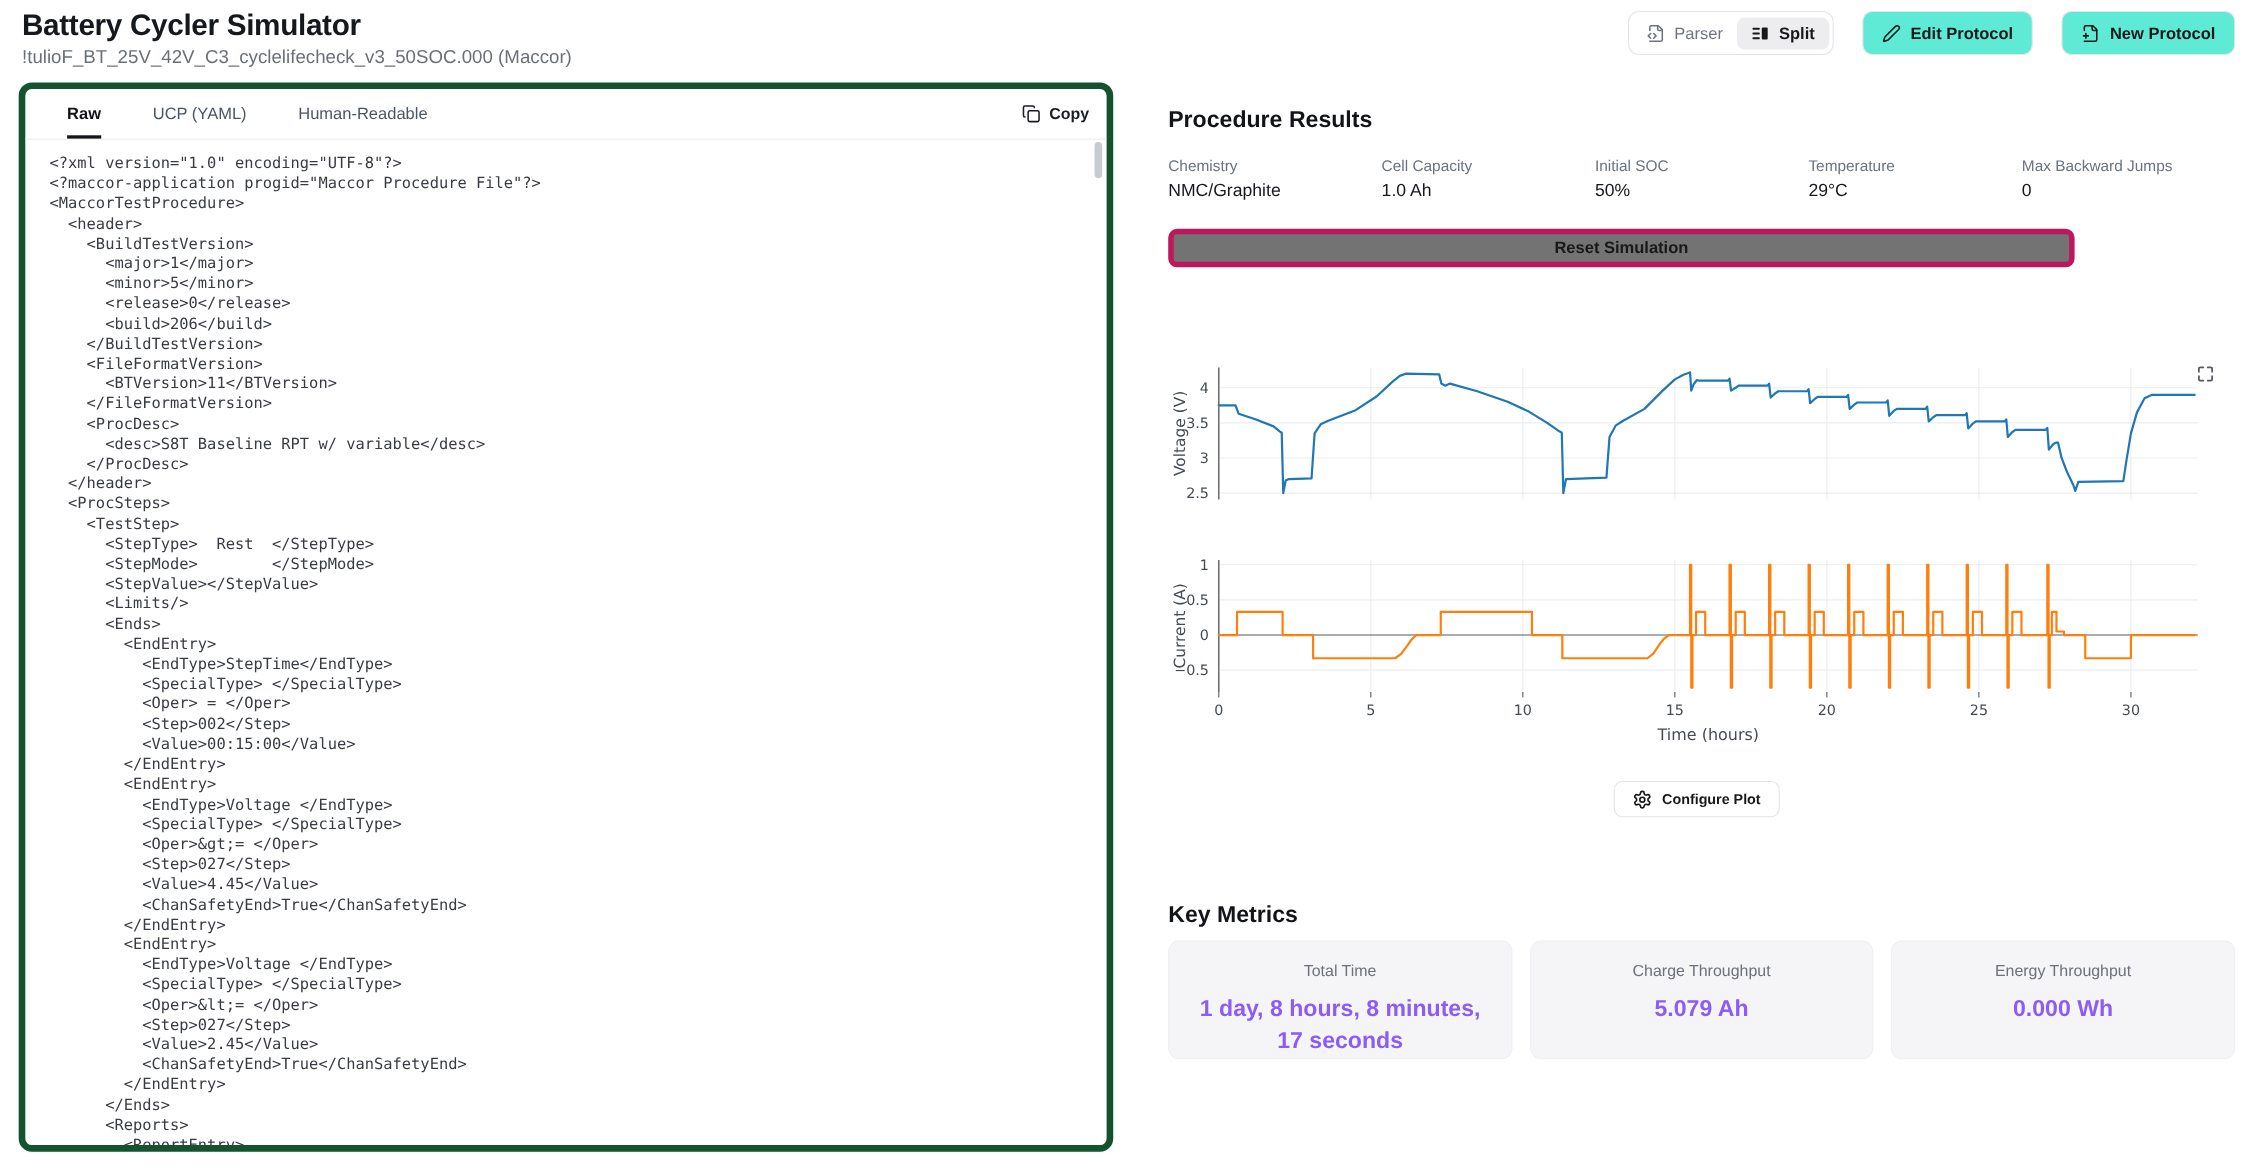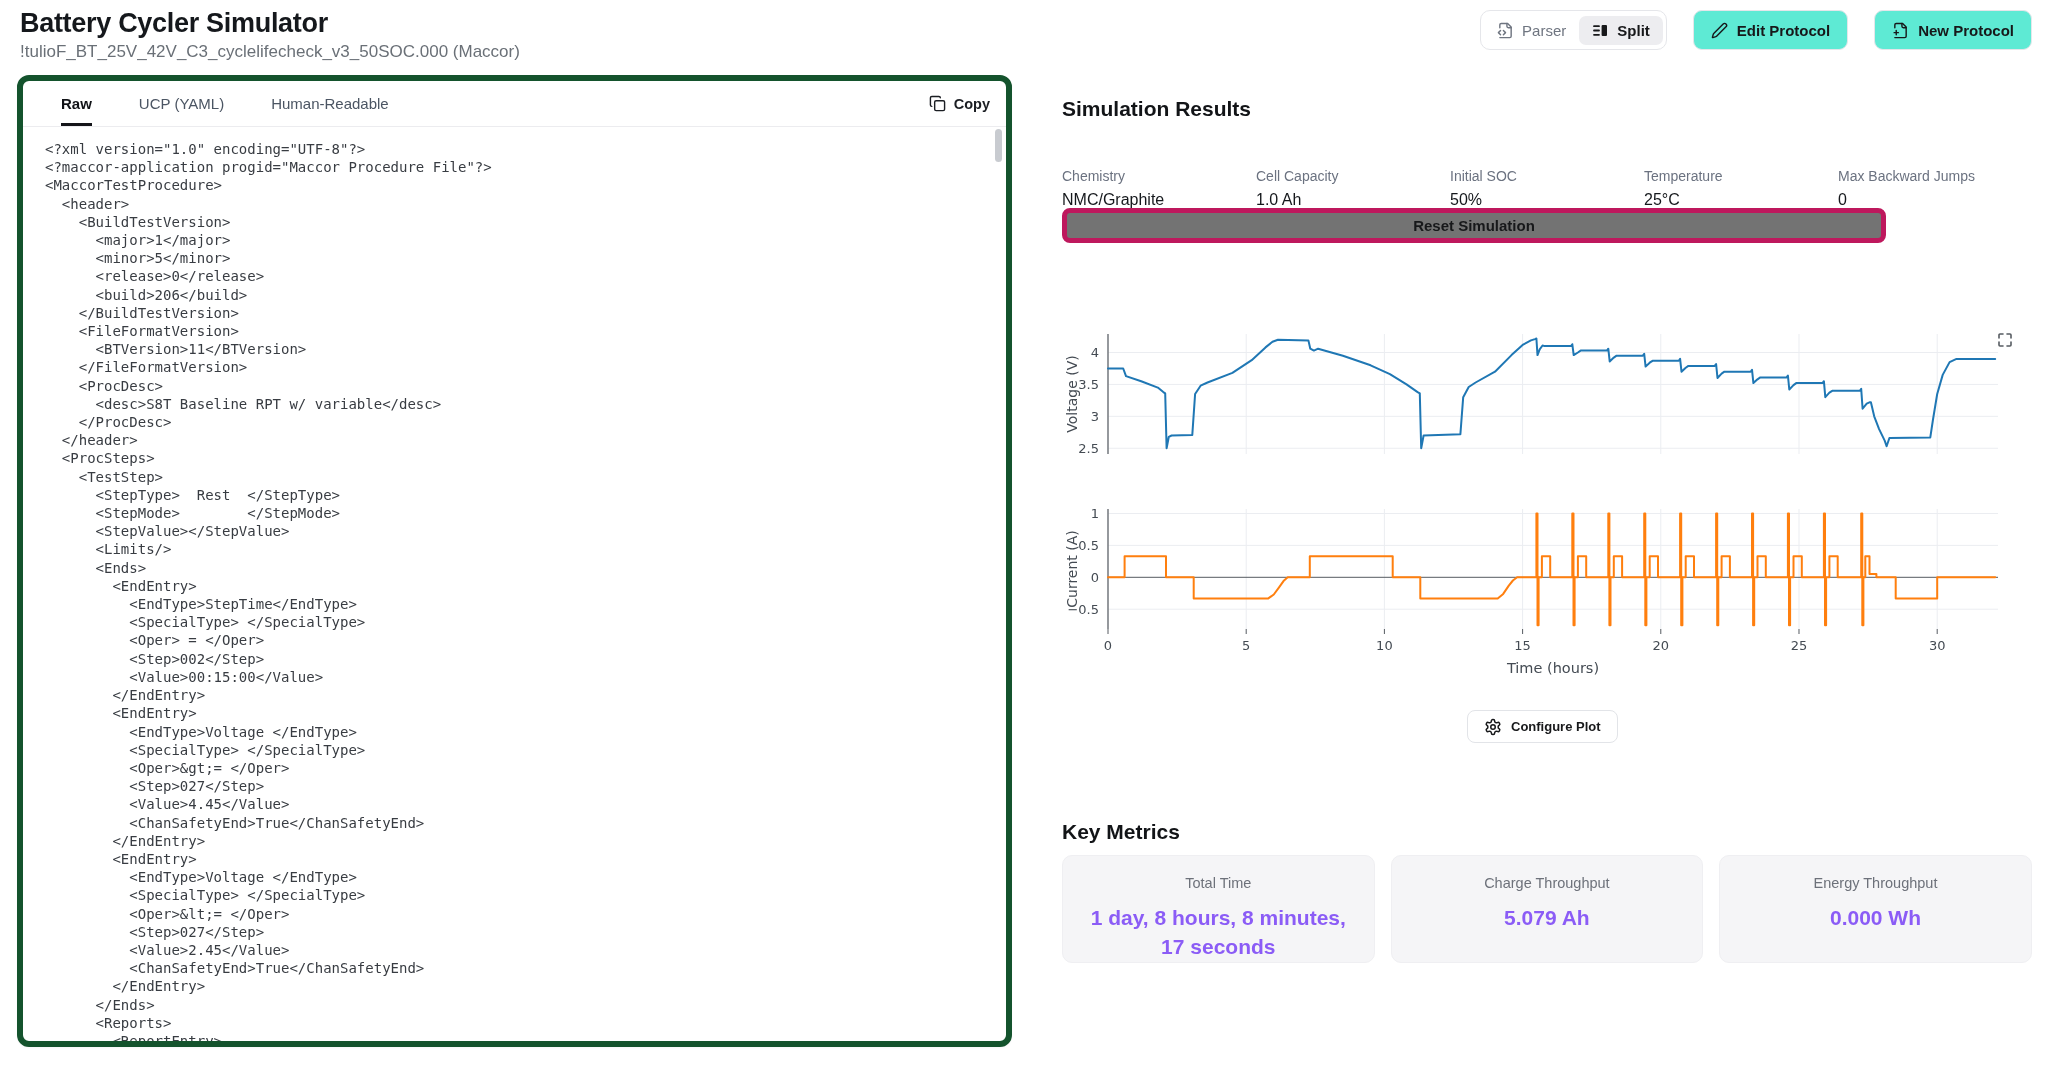--- a/index.html
+++ b/index.html
@@ -28,21 +28,21 @@
   .code-pre { padding:13px 0 0 22px; font-family:"DejaVu Sans Mono","Liberation Mono",monospace;
     font-size:14px; line-height:18.2px; color:#383c42; white-space:pre; overflow:hidden; height:924px; }
   .scroll-thumb { position:absolute; right:4px; top:48px; width:7px; height:33px; background:#c8cbd0; border-radius:4px; }
 
   
   .results-panel { position:absolute; left:1062px; top:0; width:970px; height:1067px; }
   .section-h { position:absolute; left:0; font-size:21px; font-weight:700; color:#121417; }
   .h-sim { top:97px; } .h-metrics { top:820px; }
 
   .param-grid { position:absolute; left:0; top:142px; width:970px; display:flex; }
-  .param { width:194px;margin-top:26px; }
+  .param { width:194px; }
   .param .p-label { font-size:14px; color:#6b7280; }
   .param .p-value { font-size:16px; color:#15181c; margin-top:7px; }
 
   .reset-btn { position:absolute; left:0; top:208px; width:824px; height:35px; background:#737373;
     border:5px solid #be185d; border-radius:8px; font-size:15px; font-weight:700; color:#17181a; cursor:pointer; font-family:inherit; }
 
   .chart-wrap { position:absolute; left:0; top:328px; width:970px; height:356px; }
   .chart-wrap svg text { font-family:"DejaVu Sans","Liberation Sans",sans-serif; }
   .expand-btn { position:absolute; right:18px; top:4px; width:18px; height:18px; background:none; border:none; cursor:pointer; color:#565b61; padding:0; }
 
@@ -171,38 +171,38 @@
           &lt;Value&gt;2.45&lt;/Value&gt;
           &lt;ChanSafetyEnd&gt;True&lt;/ChanSafetyEnd&gt;
         &lt;/EndEntry&gt;
       &lt;/Ends&gt;
       &lt;Reports&gt;
         &lt;ReportEntry&gt;</pre>
   <div class="scroll-thumb"></div>
 </div>
 
 <div class="results-panel">
-  <h2 class="section-h h-sim">Simulation Results</h2>
+  <h2 class="section-h h-sim">Procedure Results</h2>
 
   <div class="param-grid">
     <div class="param">
       <div class="p-label">Chemistry</div>
       <div class="p-value">NMC/Graphite</div>
     </div>
     <div class="param">
       <div class="p-label">Cell Capacity</div>
       <div class="p-value">1.0 Ah</div>
     </div>
     <div class="param">
       <div class="p-label">Initial SOC</div>
       <div class="p-value">50%</div>
     </div>
     <div class="param">
       <div class="p-label">Temperature</div>
-      <div class="p-value">25°C</div>
+      <div class="p-value">29°C</div>
     </div>
     <div class="param">
       <div class="p-label">Max Backward Jumps</div>
       <div class="p-value">0</div>
     </div>
   </div>
 
   <button class="reset-btn">Reset Simulation</button>
 
   <div class="chart-wrap">

